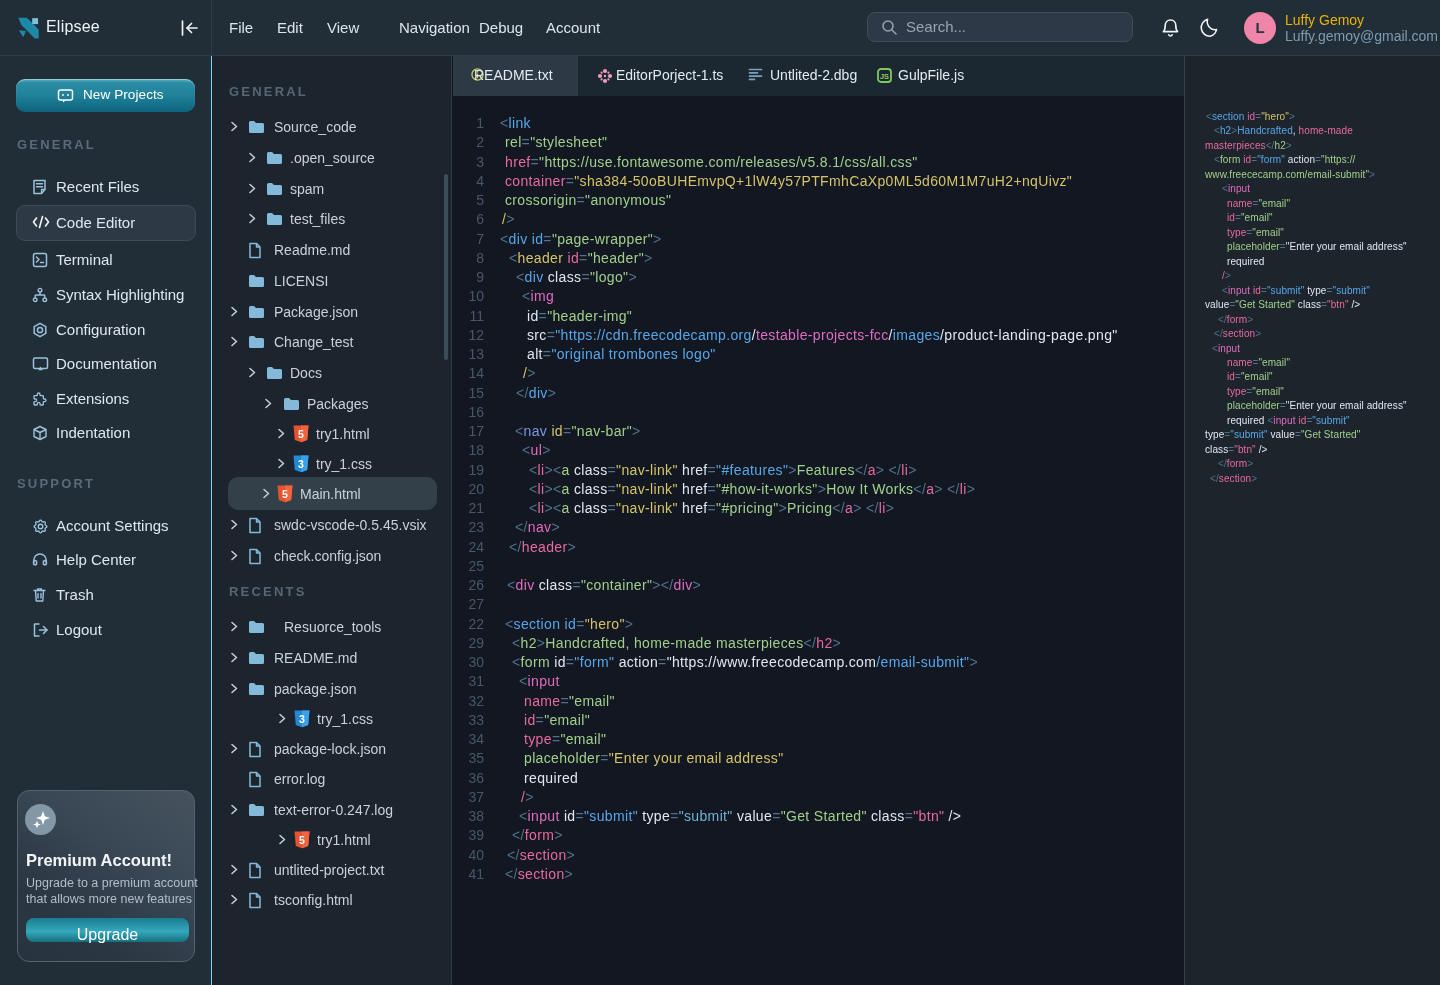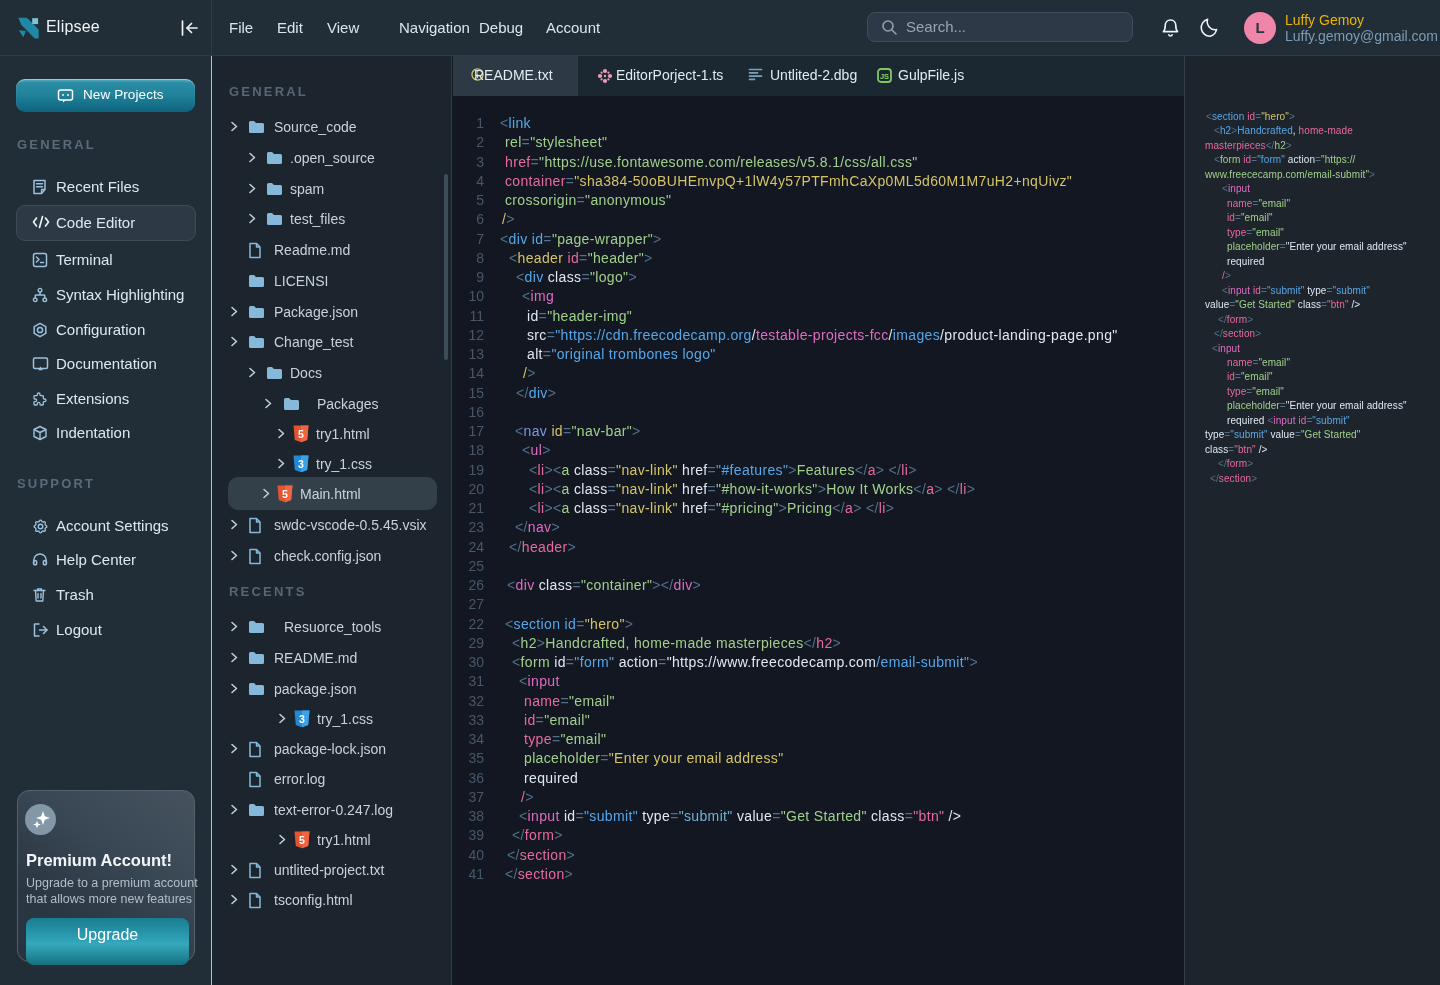--- a/index.html
+++ b/index.html
@@ -30,21 +30,21 @@
 .sitem .ic{position:absolute;left:32px;top:9px;color:#9cc1dc;}
 .sitem .tx{position:absolute;left:56px;top:8px;font-size:15px;color:#dfe7ee;font-weight:400;}
 #selitem{position:absolute;left:16px;width:180px;height:36px;background:#2d3a46;border:1px solid #3d4b58;border-radius:9px;}
 
 #card{position:absolute;left:17px;top:734px;width:178px;height:172px;border-radius:12px;
 background:linear-gradient(215deg,#46535f 0%,#394653 40%,#2a3642 75%,#273440 100%);
 border:1px solid #55636e;}
 #card .circ{position:absolute;left:7px;top:13px;width:31px;height:31px;border-radius:50%;background:#8397a6;}
 #card .h{position:absolute;left:8px;top:60px;font-size:16.5px;font-weight:700;color:#f2f5f8;}
 #card .d{position:absolute;left:8px;top:85px;font-size:12.5px;color:#b3bec8;line-height:15.5px;white-space:nowrap;}
-#card .btn{position:absolute;left:8px;top:127px;width:163px;height:47px;border-radius:8px;
+#card .btn{position:absolute;left:8px;top:127px;width:163px;height:24px;border-radius:8px;
 background:linear-gradient(180deg,#197d92 0%,#2e9fb4 45%,#35a9bd 55%,#15707f 100%);
 text-align:center;line-height:33px;color:#fff;font-size:16px;}
 
 #explorer{position:absolute;left:212px;top:56px;width:240px;height:929px;background:#1c242e;border-right:1px solid #2e3c49;}
 .xlabel{position:absolute;left:17px;font-size:13px;color:#566674;font-weight:700;letter-spacing:2.2px;}
 .trow{position:absolute;left:0;width:240px;height:30px;}
 .trow .chev{position:absolute;top:9px;color:#c2ccd4;}
 .trow .name{position:absolute;top:7px;font-size:14px;color:#c9d2da;}
 #treesel{position:absolute;left:16px;top:421px;width:209px;height:33px;background:#334049;border-radius:10px 10px 10px 10px;}
 #xscroll{position:absolute;left:232px;top:118px;width:4px;height:186px;border-radius:2px;background:#3e4d5a;}
@@ -373,21 +373,21 @@
       <div class="chev" style="left:51px">
         <svg width="10" height="11" viewBox="0 0 10 11" fill="none" stroke="#c2ccd4" stroke-width="1.6" stroke-linecap="round" stroke-linejoin="round">
           <path d="M3 1.5 L7.5 5.5 L3 9.5"></path>
         </svg>
       </div>
       <div class="abs" style="left:71px;top:8px">
         <svg width="17" height="14" viewBox="0 0 17 14">
           <path d="M1 2.5 a1.5 1.5 0 0 1 1.5 -1.5 H6 L8 3 H14.5 A1.5 1.5 0 0 1 16 4.5 V11.5 A1.5 1.5 0 0 1 14.5 13 H2.5 A1.5 1.5 0 0 1 1 11.5 Z" fill="#85b9da"></path>
         </svg>
       </div>
-      <div class="name" style="left:105px">Packages</div>
+      <div class="name" style="left:95px">Packages</div>
     </div>
 <div class="trow" style="top:363px">
       <div class="chev" style="left:64px">
         <svg width="10" height="11" viewBox="0 0 10 11" fill="none" stroke="#c2ccd4" stroke-width="1.6" stroke-linecap="round" stroke-linejoin="round">
           <path d="M3 1.5 L7.5 5.5 L3 9.5"></path>
         </svg>
       </div>
       <div class="abs" style="left:81px;top:6px">
         <svg width="16" height="18" viewBox="0 0 16 18">
           <path d="M0.5 0.5 H15.5 L14.2 15 L8 17.3 L1.8 15 Z" fill="#e5532e"></path>

